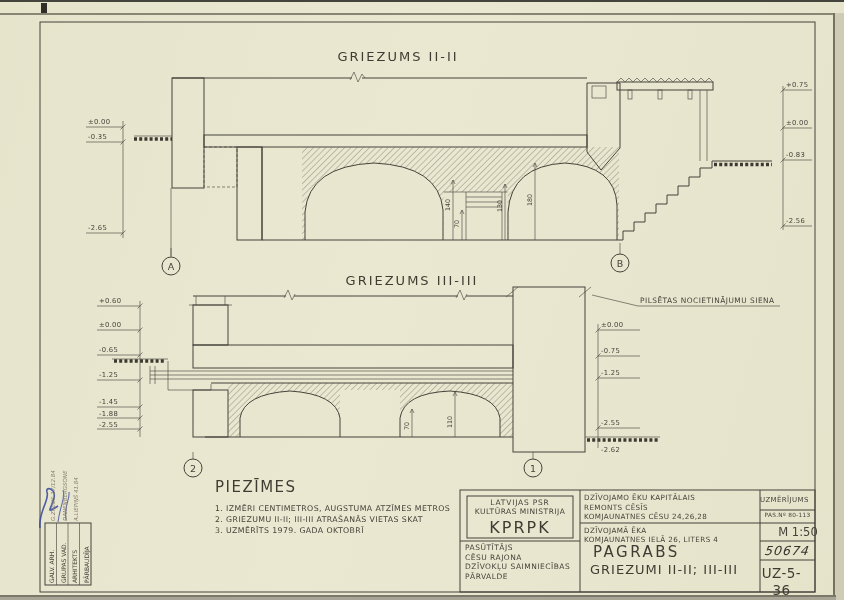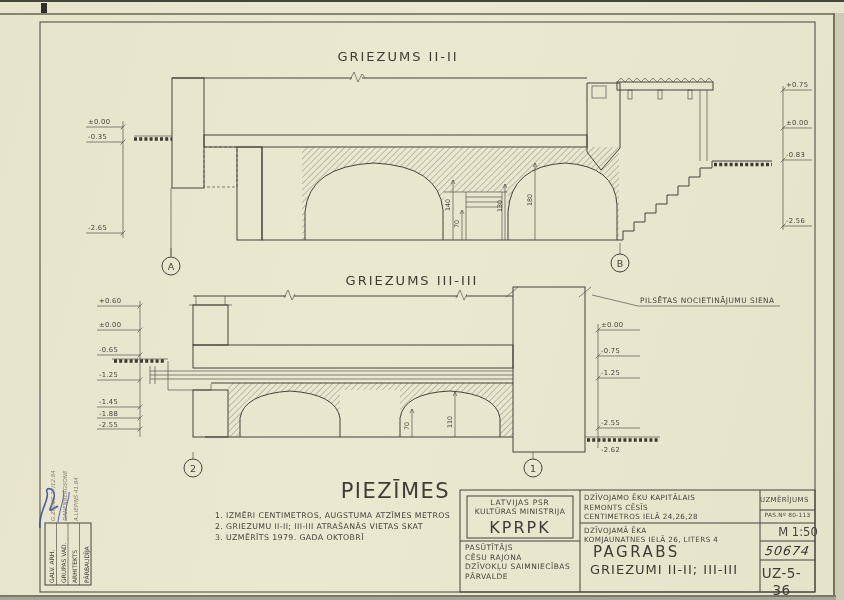--- a/index.html
+++ b/index.html
@@ -202,41 +202,41 @@
       <rect x="45" y="523" width="46" height="62" class="ln" stroke-width=".9"></rect>
       <path class="lt" d="M56.5,523 V585 M68,523 V585 M79.5,523 V585"></path>
     </g>
     <g>
       <path d="M40,528 C38,512 50,500 47,492 C45,486 56,488 54,498 C52,508 44,515 58,506" stroke="#3d4f9e" stroke-width="1.6" fill="none" opacity=".9"></path>
       <path d="M58,522 C60,505 66,498 63,490 M66,520 C64,505 70,500 69,492" stroke="#3d4f9e" stroke-width="1.1" fill="none" opacity=".8"></path>
     </g>
   </svg>
 
   <div class="ov" style="left:215px;top:478px;">
-    <div style="font-size:21px;letter-spacing:1.5px;color:#3f3d33;text-align:right;">PIEZĪMES</div>
+    <div style="font-size:15px;letter-spacing:1.5px;color:#3f3d33;">PIEZĪMES</div>
     <div class="notes-line" style="margin-top:6px;">1. IZMĒRI CENTIMETROS, AUGSTUMA ATZĪMES METROS</div>
     <div class="notes-line">2. GRIEZUMU II-II; III-III ATRAŠANĀS VIETAS SKAT</div>
     <div class="notes-line">3. UZMĒRĪTS 1979. GADA OKTOBRĪ</div>
   </div>
 
   <div class="ov" style="left:467px;top:498px;width:106px;text-align:center;">
     <div style="font-size:7.5px;letter-spacing:.8px;">LATVIJAS PSR</div>
     <div style="font-size:7.5px;letter-spacing:.5px;">KULTŪRAS MINISTRIJA</div>
     <div style="font-size:16px;letter-spacing:2px;margin-top:1px;color:#3f3d33;">KPRPK</div>
   </div>
   <div class="ov" style="left:465px;top:543px;font-size:7.5px;letter-spacing:.5px;line-height:9.6px;">
     <div>PASŪTĪTĀJS</div>
     <div>CĒSU RAJONA</div>
     <div>DZĪVOKĻU SAIMNIECĪBAS</div>
     <div>PĀRVALDE</div>
   </div>
   <div class="ov" style="left:584px;top:493px;font-size:7.2px;letter-spacing:.4px;line-height:9.7px;">
     <div>DZĪVOJAMO ĒKU KAPITĀLAIS</div>
     <div>REMONTS CĒSĪS</div>
-    <div>CENTIMETROS IELĀ 24,26,28</div>
+    <div>KOMJAUNATNES CĒSU 24,26,28</div>
   </div>
   <div class="ov" style="left:584px;top:526px;font-size:7.2px;letter-spacing:.4px;line-height:9px;">
     <div>DZĪVOJAMĀ ĒKA</div>
     <div>KOMJAUNATNES IELĀ 26, LITERS 4</div>
   </div>
   <div class="ov" style="left:593px;top:543px;font-size:15px;letter-spacing:2.5px;color:#3f3d33;">PAGRABS</div>
   <div class="ov" style="left:590px;top:562px;font-size:13px;letter-spacing:1px;color:#3f3d33;">GRIEZUMI II-II; III-III</div>
   <div class="ov" style="left:760px;top:496px;width:40px;text-align:center;font-size:7px;letter-spacing:.4px;">UZMĒRĪJUMS</div>
   <div class="ov" style="left:760px;top:512px;width:55px;text-align:center;font-size:5.8px;letter-spacing:.3px;">PAS.Nº 80-113</div>
   <div class="ov" style="left:760px;top:525px;width:76px;text-align:center;font-size:11.5px;">M 1:50</div>

